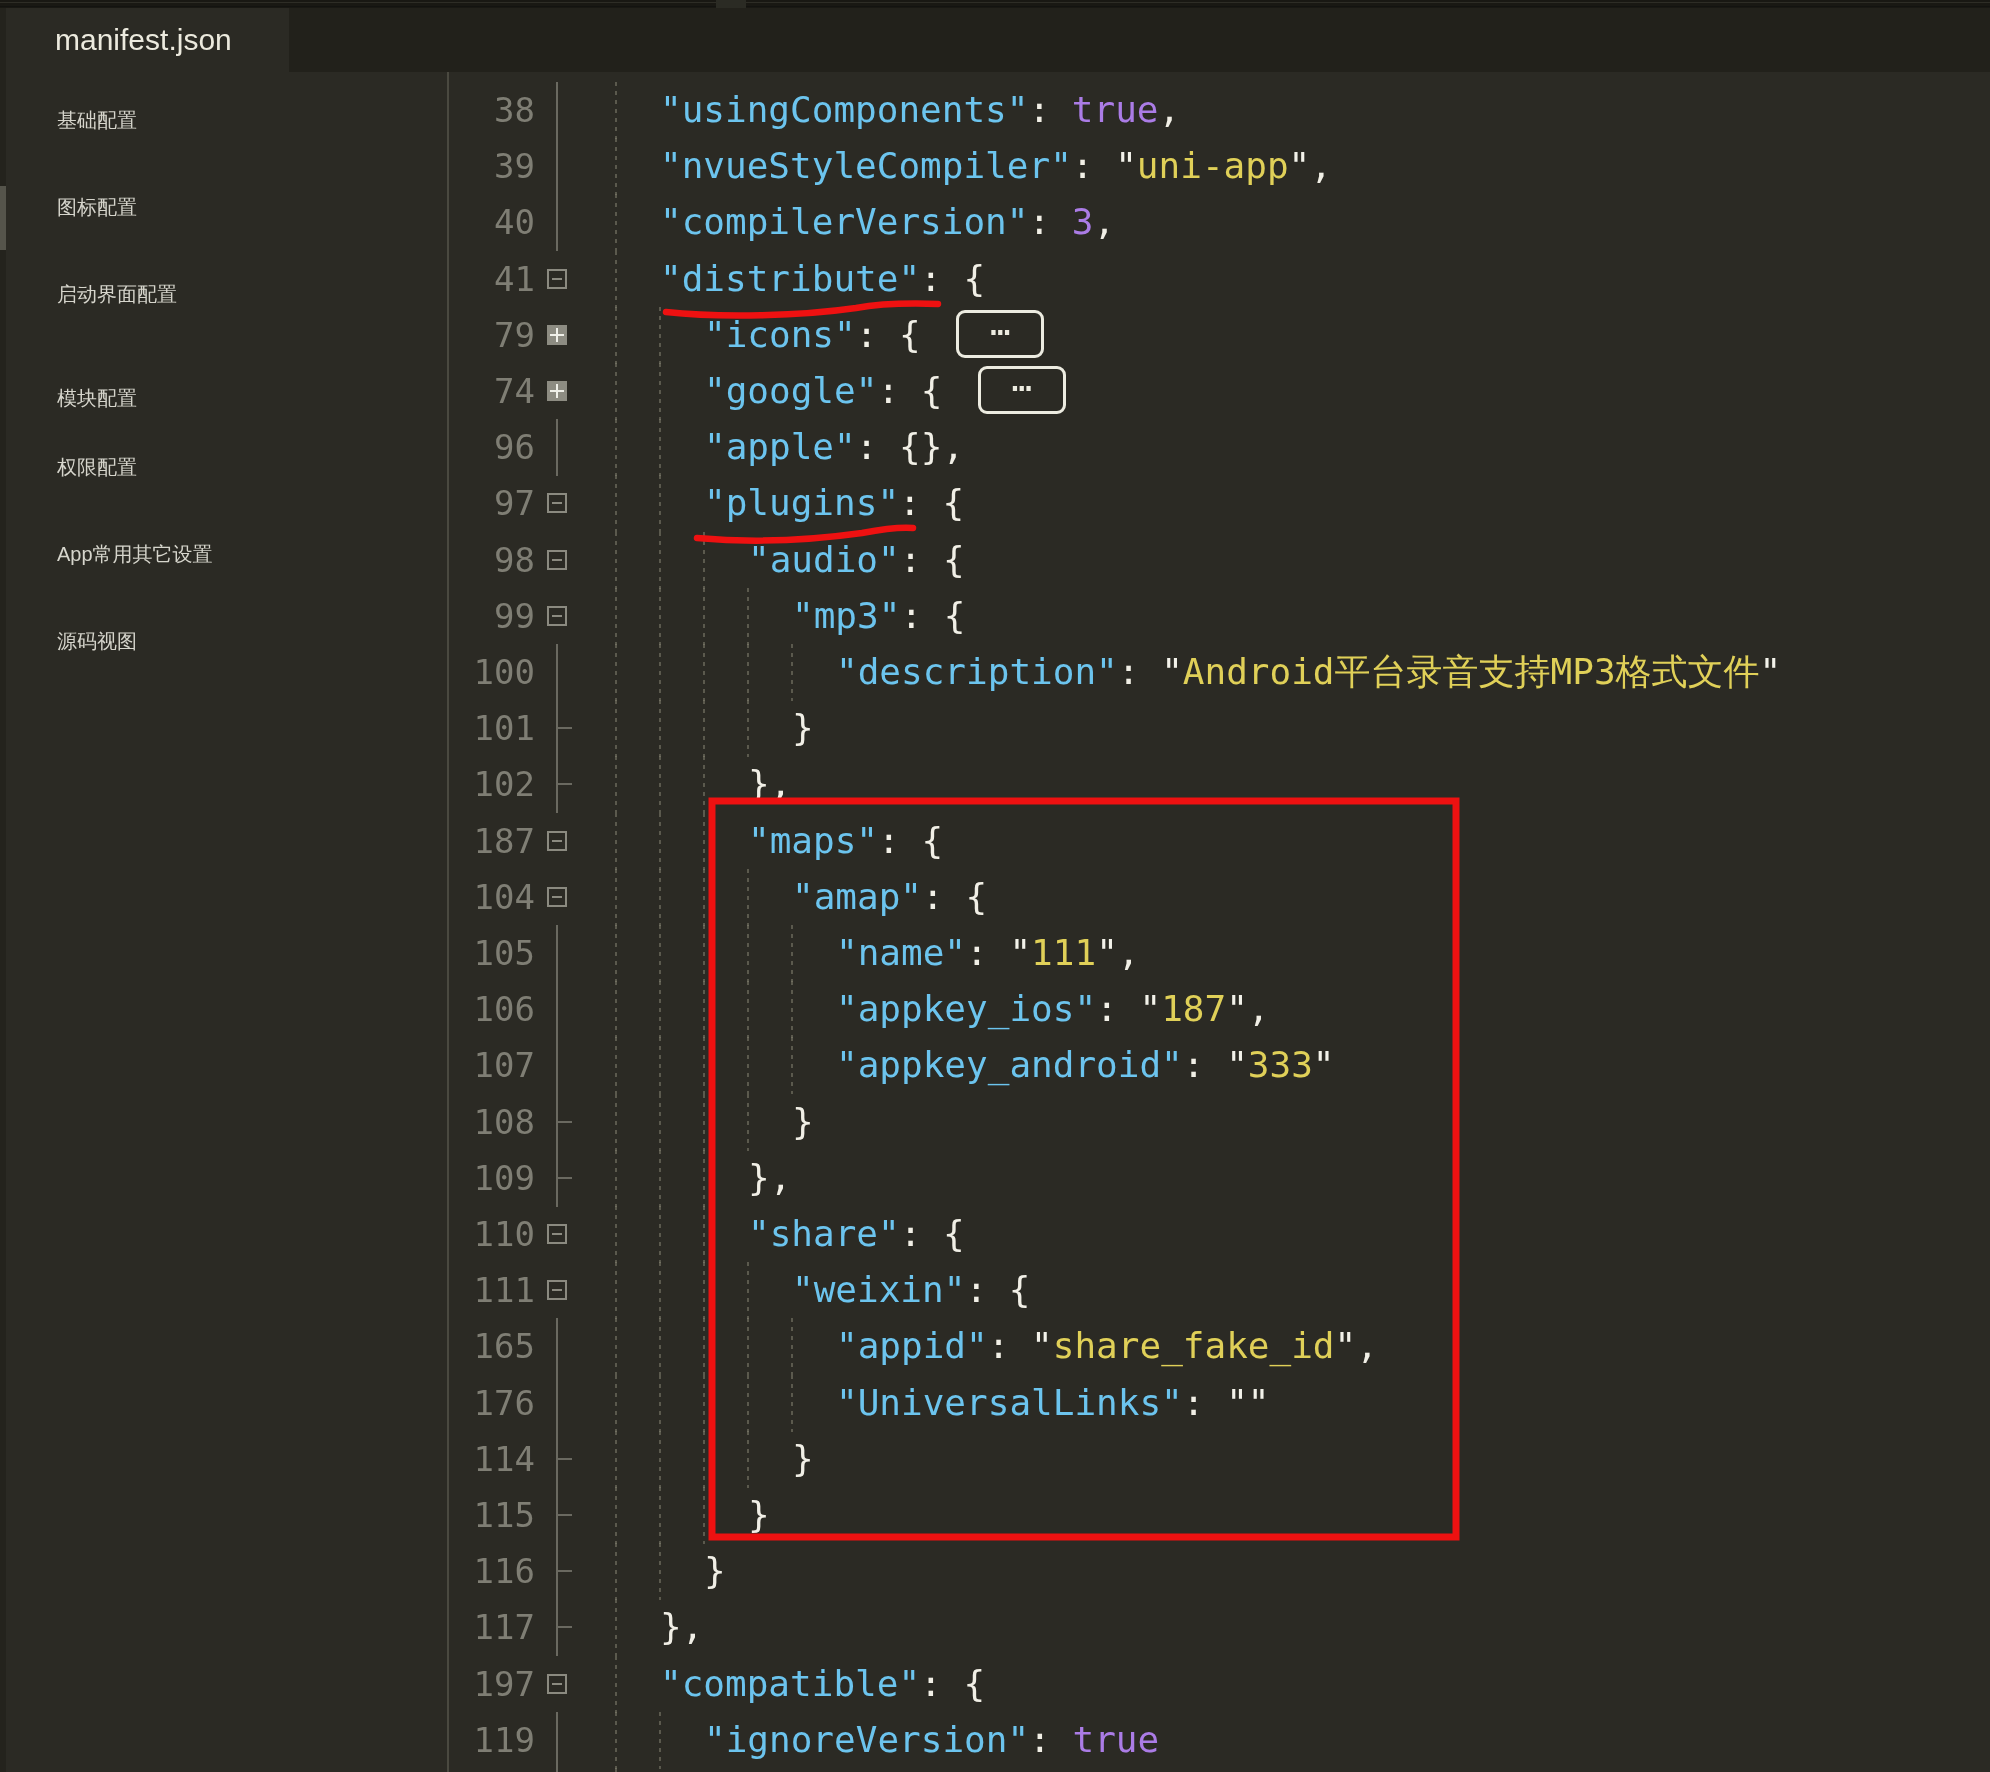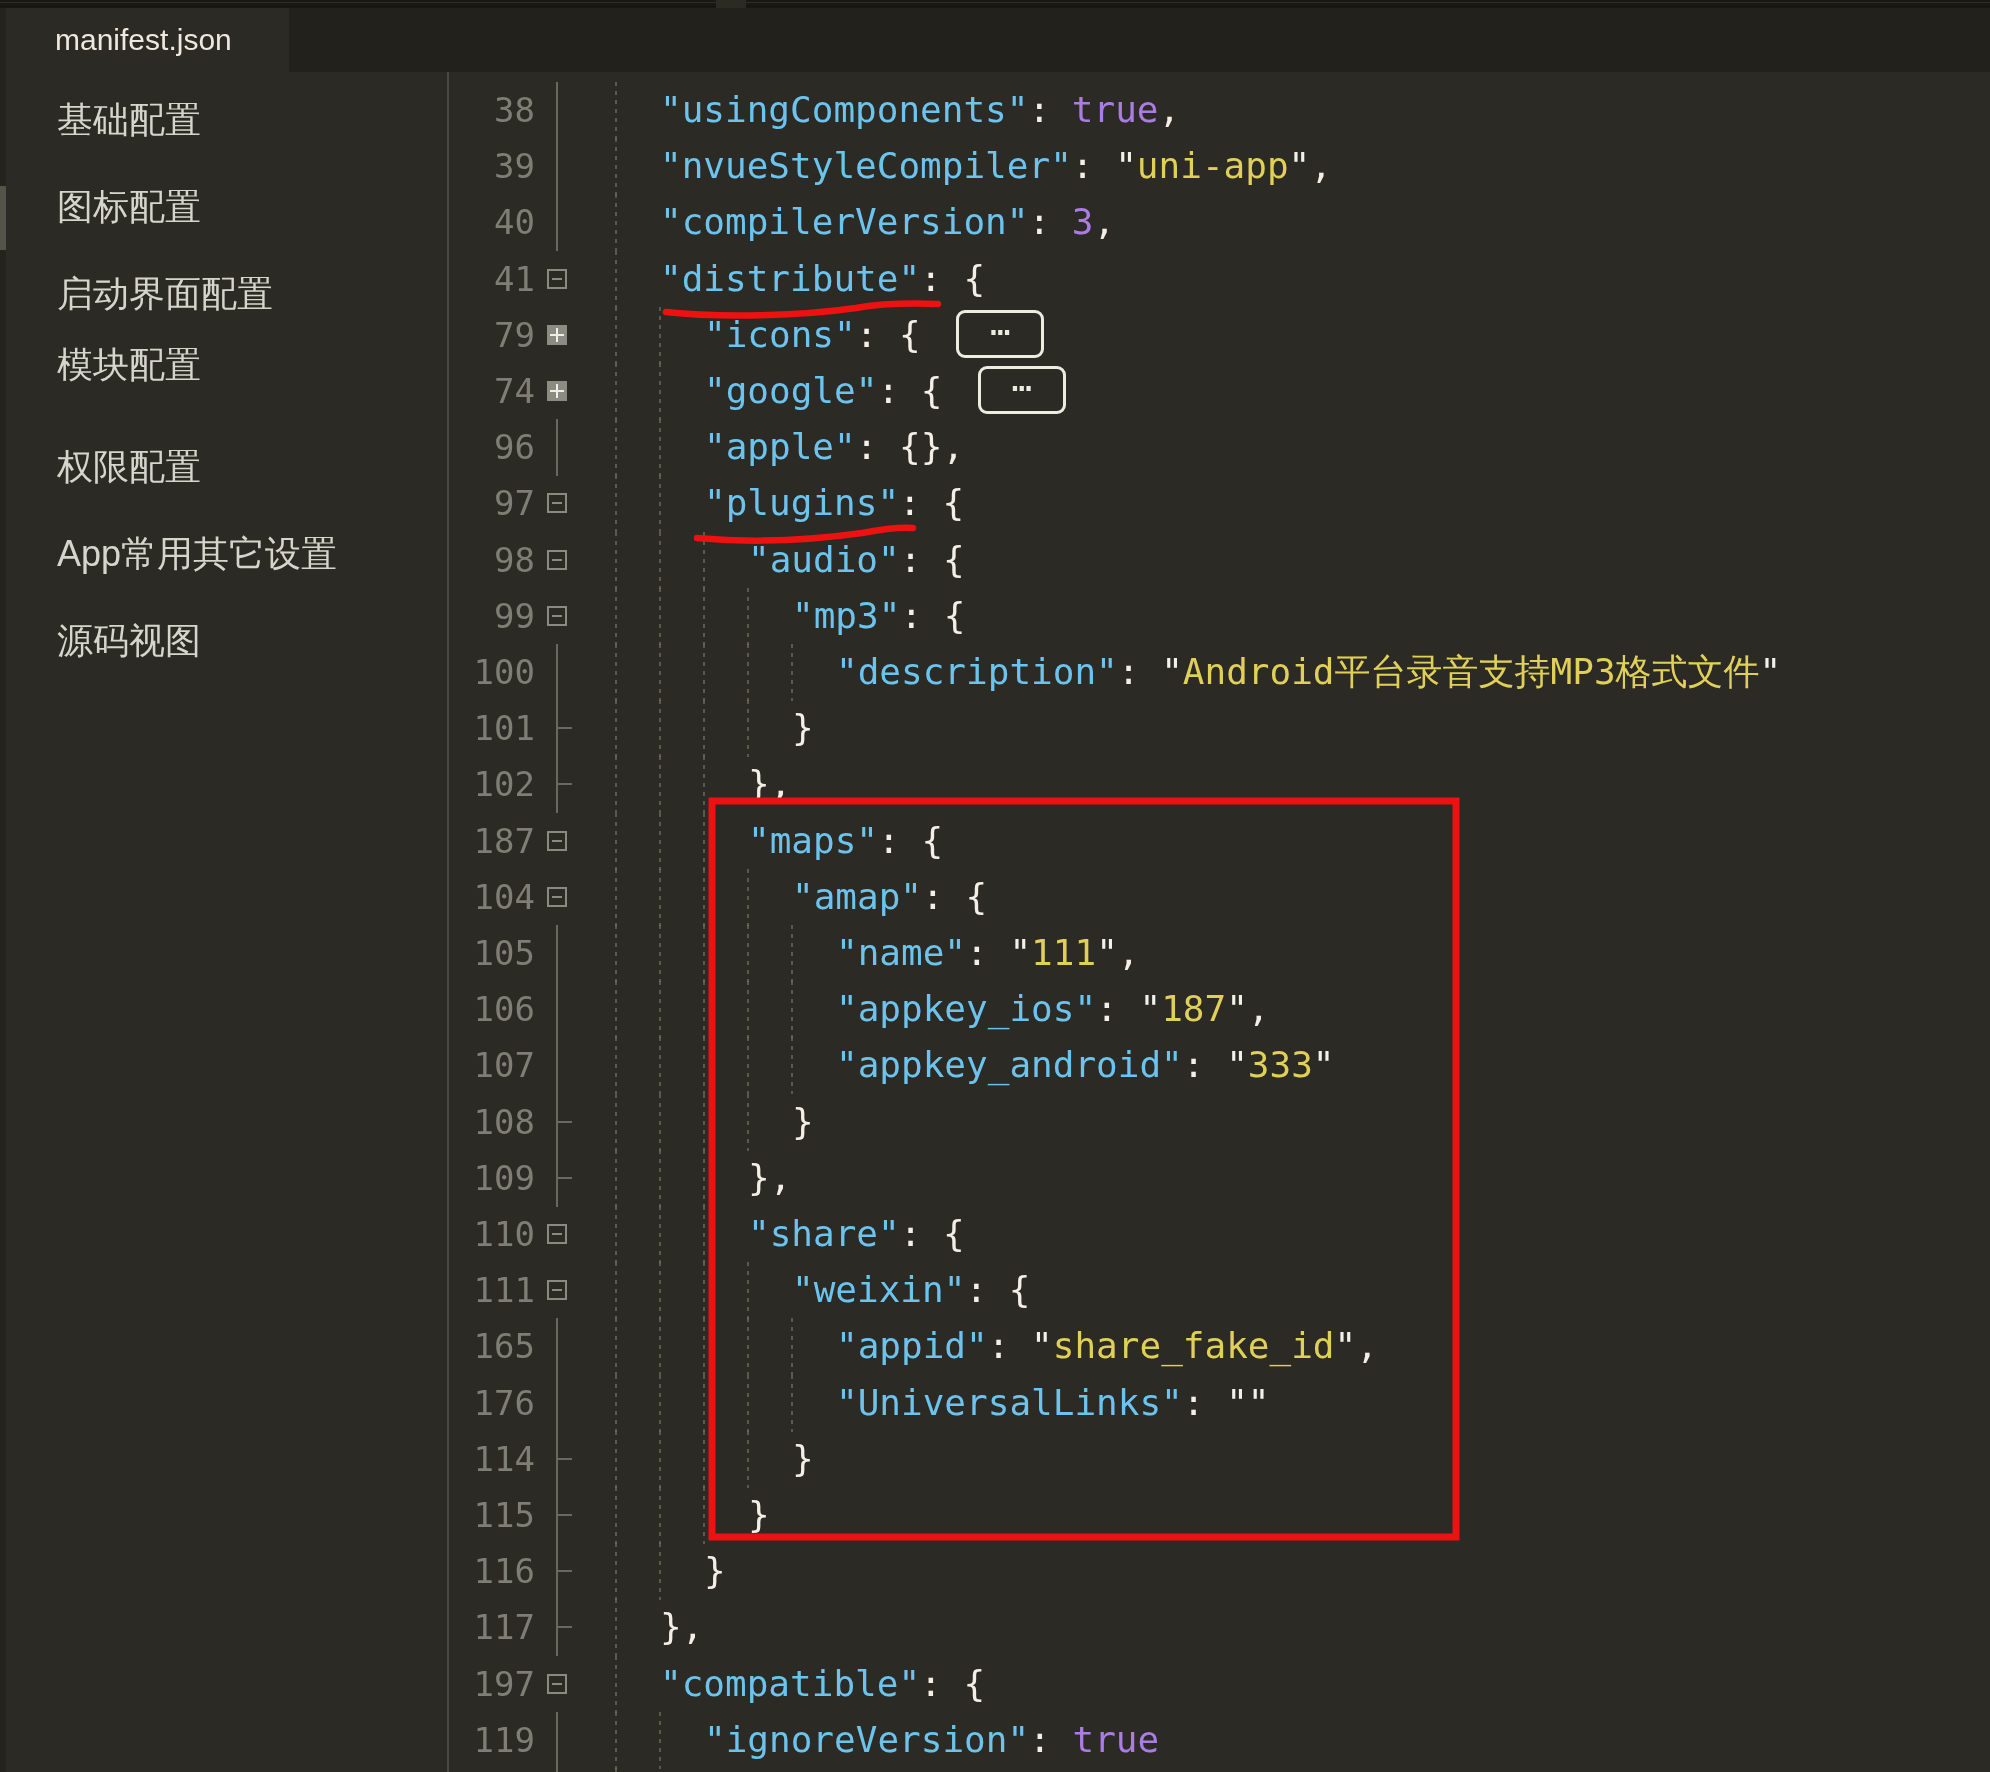--- a/index.html
+++ b/index.html
@@ -18,21 +18,21 @@
   #tab-active{
     position:absolute;left:5px;top:0;width:284px;height:64px;background:#2b2a24;
     color:#eceade;font-size:30px;line-height:64px;padding-left:50px;box-sizing:border-box;
   }
   
   #left-edge{position:absolute;left:0;top:8px;width:6px;height:1764px;background:#24231d;}
   #left-edge-thumb{position:absolute;left:0;top:178px;width:6px;height:64px;background:#55544b;}
   
   #sidebar{position:absolute;left:6px;top:72px;width:441px;height:1700px;background:#2b2a24;}
   .side-item{
-    position:absolute;left:51px;height:44px;color:#d6d5cc;font-size:36px;line-height:44px;
+    position:absolute;left:51px;height:44px;color:#d6d5cc;font-size:20px;line-height:44px;
     white-space:nowrap;cursor:default;text-align:right;
   }
   #sidebar-sep{position:absolute;left:447px;top:72px;width:2px;height:1700px;background:#4a4940;}
   
   #editor{position:absolute;left:449px;top:72px;width:1541px;height:1700px;background:#2b2a24;}
   .code-row{position:absolute;left:0;width:1990px;height:57px;}
   .lnum{
     position:absolute;left:-19px;width:105px;text-align:right;
     font-family:"DejaVu Sans Mono", monospace;font-size:34px;line-height:57px;color:#7f7e74;
   }
@@ -78,21 +78,21 @@
 </div>
 
 <div id="left-edge">
   <div id="left-edge-thumb"></div>
 </div>
 
 <div id="sidebar">
     <div class="side-item" style="top: 26px;">基础配置</div>
     <div class="side-item" style="top: 112.8px;">图标配置</div>
     <div class="side-item" style="top: 199.6px;">启动界面配置</div>
-    <div class="side-item" style="top: 271px;">模块配置</div>
+    <div class="side-item" style="top: 304px;">模块配置</div>
     <div class="side-item" style="top: 373.2px;">权限配置</div>
     <div class="side-item" style="top: 460px;">App常用其它设置</div>
     <div class="side-item" style="top: 546.8px;">源码视图</div>
   </div>
 <div id="sidebar-sep"></div>
 
 <div id="editor">
     <div class="code-row" style="top: 10px;">
       <div class="lnum">38</div>
       <div class="guide" style="left: 166px;"></div>

